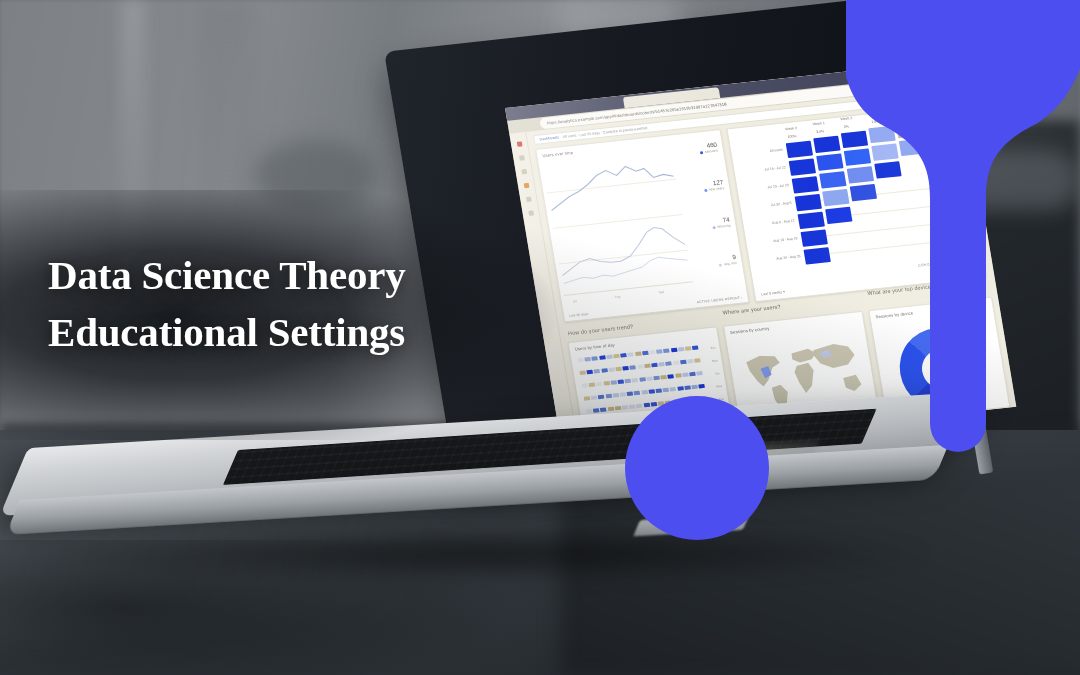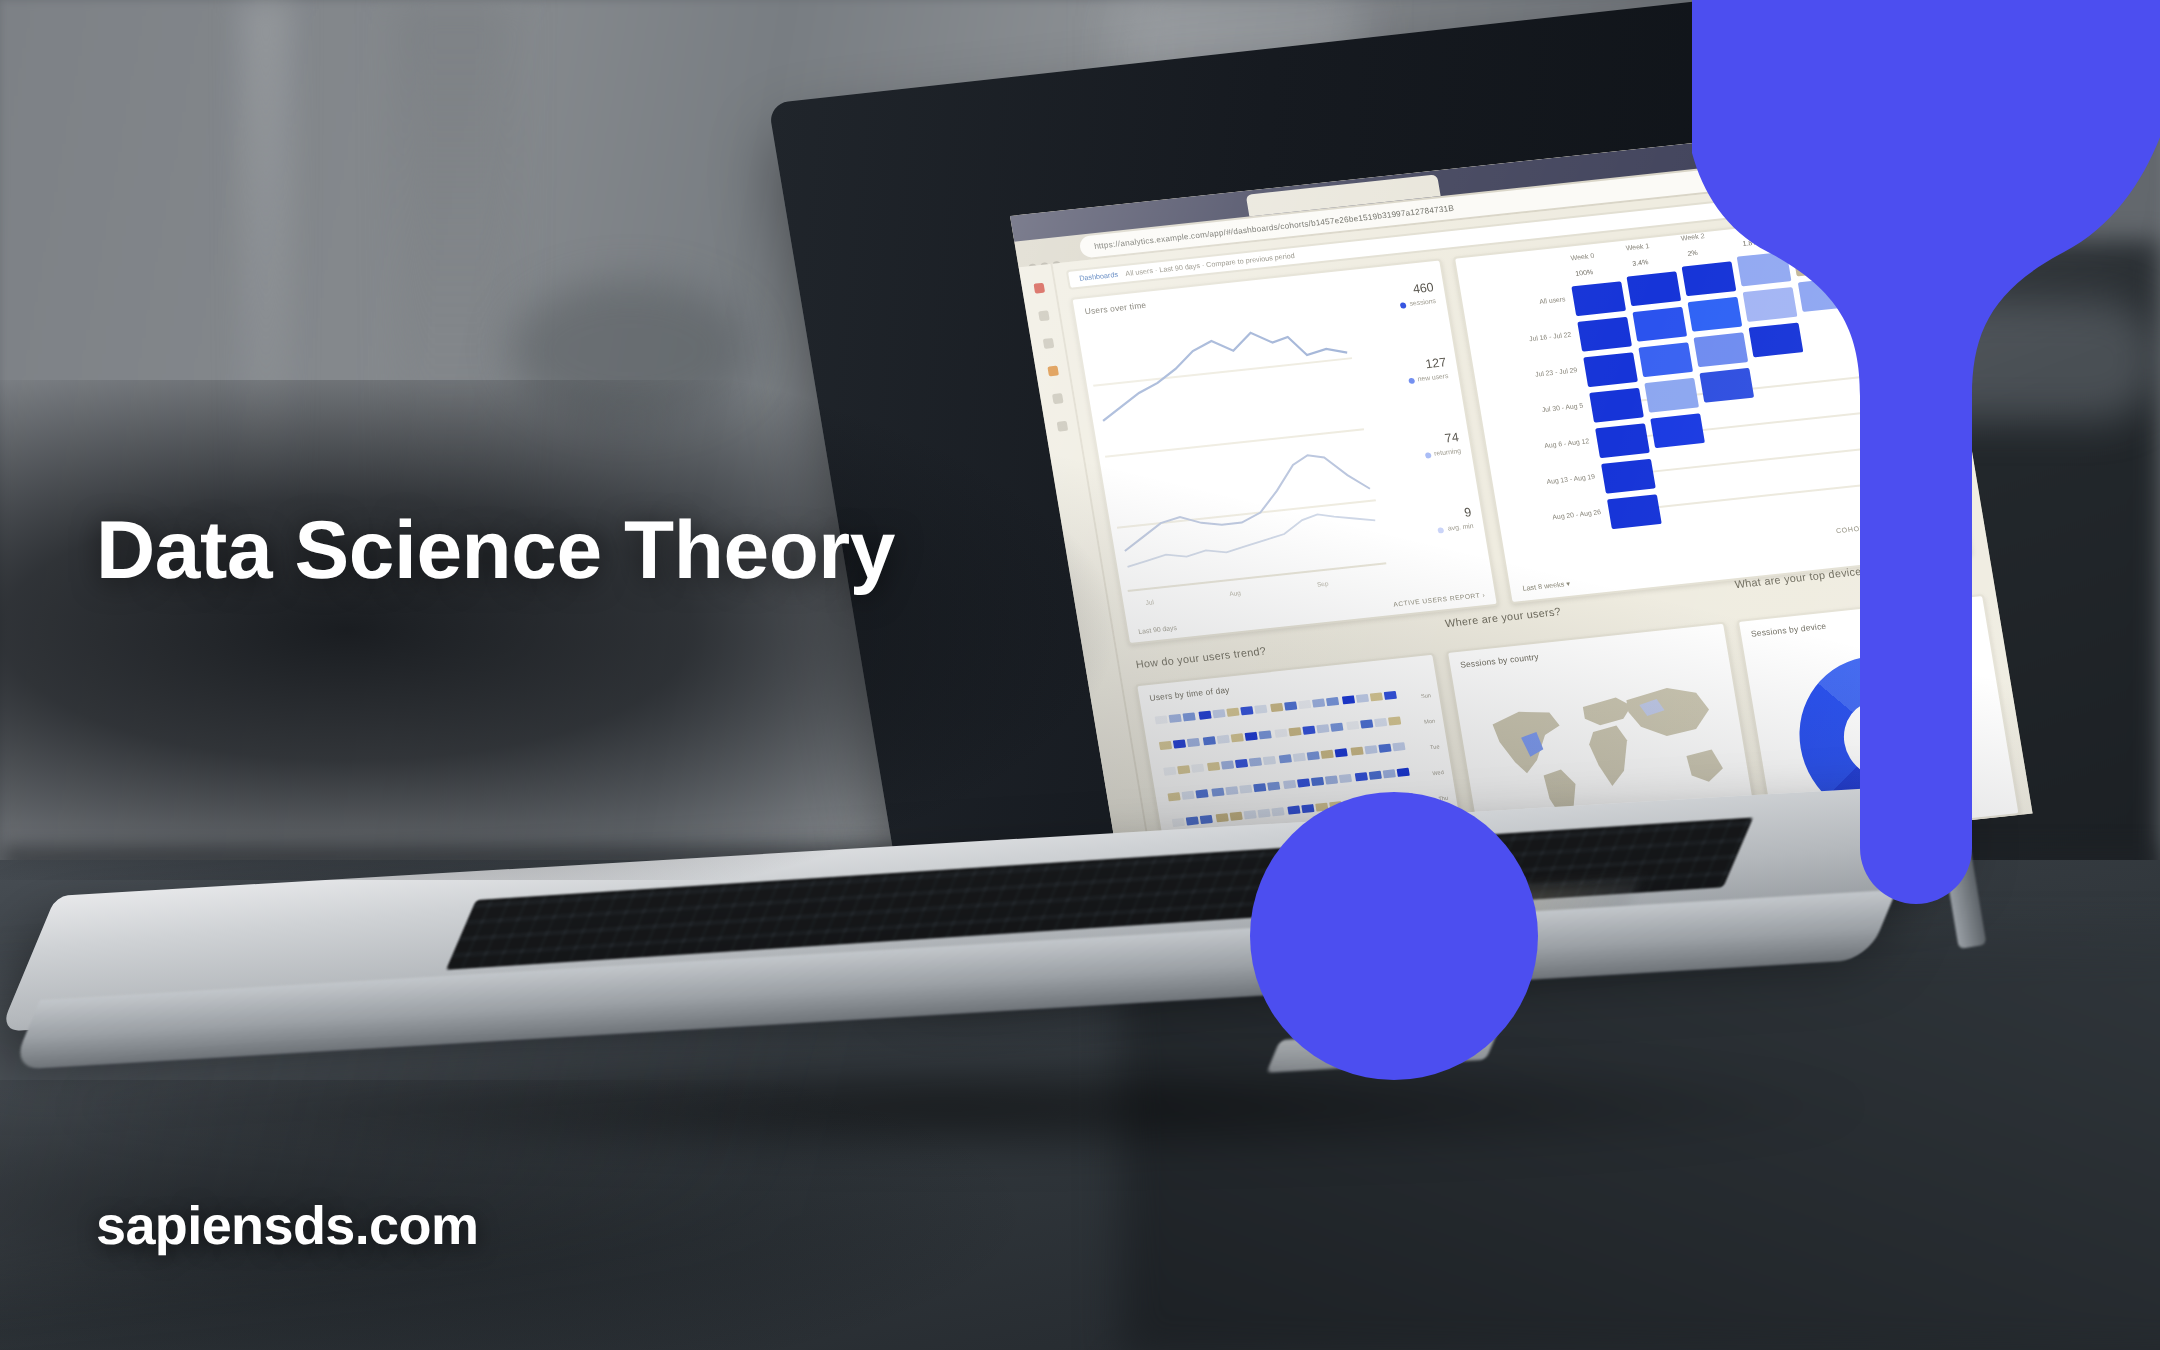--- a/index.html
+++ b/index.html
@@ -227,21 +227,21 @@
     position:absolute;left:0;top:540px;width:560px;height:135px;
     background:radial-gradient(ellipse 70% 70% at 22% 50%,rgba(10,13,16,.55),rgba(10,13,16,0) 100%);
     pointer-events:none;
   }
   .headline{
     position:absolute;left:48px;top:247px;width:560px;
     color:#ffffff;font-size:41px;font-weight:700;line-height:57px;
     letter-spacing:-.2px;
     text-shadow:0 2px 14px rgba(0,0,0,.55);
   }
-  .headline span{display:block;white-space:nowrap;}
+  .headline span{display:block;white-space:nowrap;font-family:Liberation Serif, serif;}
   .site{
     position:absolute;left:48px;top:598px;
     color:#ffffff;font-size:27px;font-weight:700;letter-spacing:-.3px;
     text-shadow:0 2px 10px rgba(0,0,0,.6);
   }
 </style>
 </head>
 <body>
 
 <div class="stage">
@@ -585,17 +585,17 @@
   <svg class="funnel" viewBox="0 0 248 482">
     <path id="funnelPath" d="M0,0 H248 V0 C248,0 248,96 186,128 C150,147 140,168 140,200 V426 A28,28 0 0 1 84,426 V200 C84,168 74,147 38,128 C-24,96 0,0 0,0 Z" fill="#4c4ef0"></path>
   </svg>
   <div class="dot-circle" style="background: rgb(76, 78, 240);"></div>
 
   <div class="scrim"></div>
   <div class="scrim2"></div>
 
   <div class="headline">
     <span>Data Science Theory</span>
+    <span>Educational Settings</span>
   </div>
 
-  <div class="site">sapiensds.com</div>
 
 </div>
 
 </body></html>

